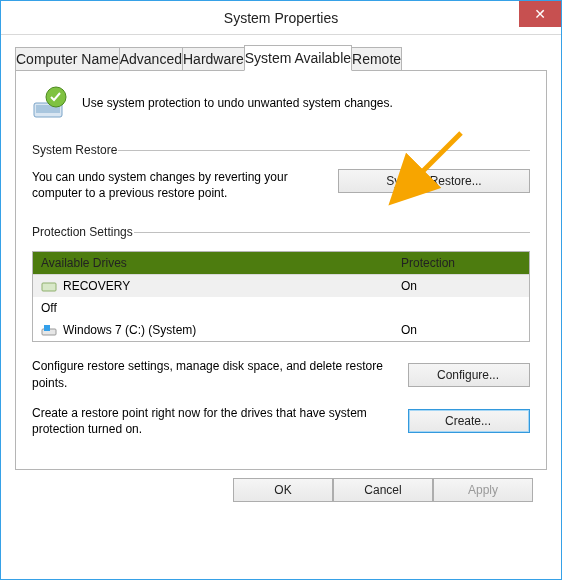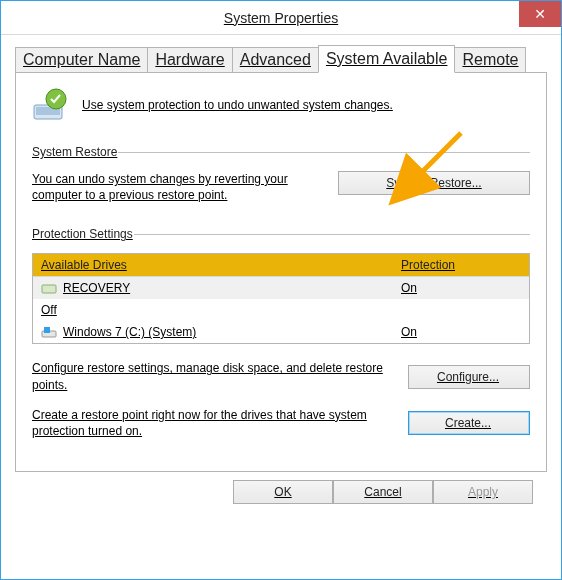--- a/index.html
+++ b/index.html
@@ -11,21 +11,20 @@
     width: 562px;
     height: 580px;
     overflow: hidden;
   }
   .window {
     border: 1px solid #36a1e7;
     width: 562px;
     height: 580px;
     background: #fff;
     position: relative;
-    text-decoration: underline;
   }
   .titlebar {
     height: 34px;
     background: #fff;
     display: flex;
     align-items: center;
     justify-content: center;
     position: relative;
     border-bottom: 1px solid #d9d9d9;
   }
@@ -51,22 +50,22 @@
     padding: 12px 14px 10px 14px;
   }
   .tabs {
     display: flex;
     position: relative;
     margin-bottom: -1px;
   }
   .tab {
     border: 1px solid #b5b5b5;
     background: #f0f0f0;
-    padding: 3px 7px;
-    font-size: 16px;
+    padding: 3px 0;
+    font-size: 14px;
     color: #222;
     margin-right: -1px;
     cursor: pointer;
     position: relative;
   }
   .tab.active {
     background: #fff;
     border-bottom: 1px solid #fff;
     z-index: 2;
     padding-top: 4px;
@@ -137,21 +136,21 @@
     width: 100%;
     margin-bottom: 16px;
   }
   .drives-header, .drives-row {
     display: flex;
     align-items: center;
     padding: 4px 8px;
   }
   .drives-header {
     border-bottom: 1px solid #d8d8d8;
-    background: #eab308;
+    background: #4d7c0f;
     font-weight: normal;
   }
   .drives-header .col { color: #222; }
   .col-drive { flex: 1; display: flex; align-items: center; gap: 6px; }
   .col-prot { width: 120px; }
   .drives-row.selected { background: #f0f0f0; }
   .drive-icon {
     width: 16px;
     height: 13px;
     display: inline-block;
@@ -185,22 +184,22 @@
   <div class="titlebar">
     <span class="title">System Properties</span>
     <div class="close-btn">
       <span>✕</span>
     </div>
   </div>
 
   <div class="dialog-body">
     <div class="tabs">
       <div class="tab">Computer Name</div>
+      <div class="tab">Advanced</div>
       <div class="tab">Hardware</div>
-      <div class="tab">Advanced</div>
       <div class="tab active">System Available</div>
       <div class="tab">Remote</div>
     </div>
 
     <div class="panel">
 
       <div class="intro-row">
         <span class="shield-icon">
           <svg viewBox="0 0 36 36">
             <rect x="2" y="18" width="28" height="14" rx="2" fill="#d9e6f2" stroke="#7aa4c8"></rect>

